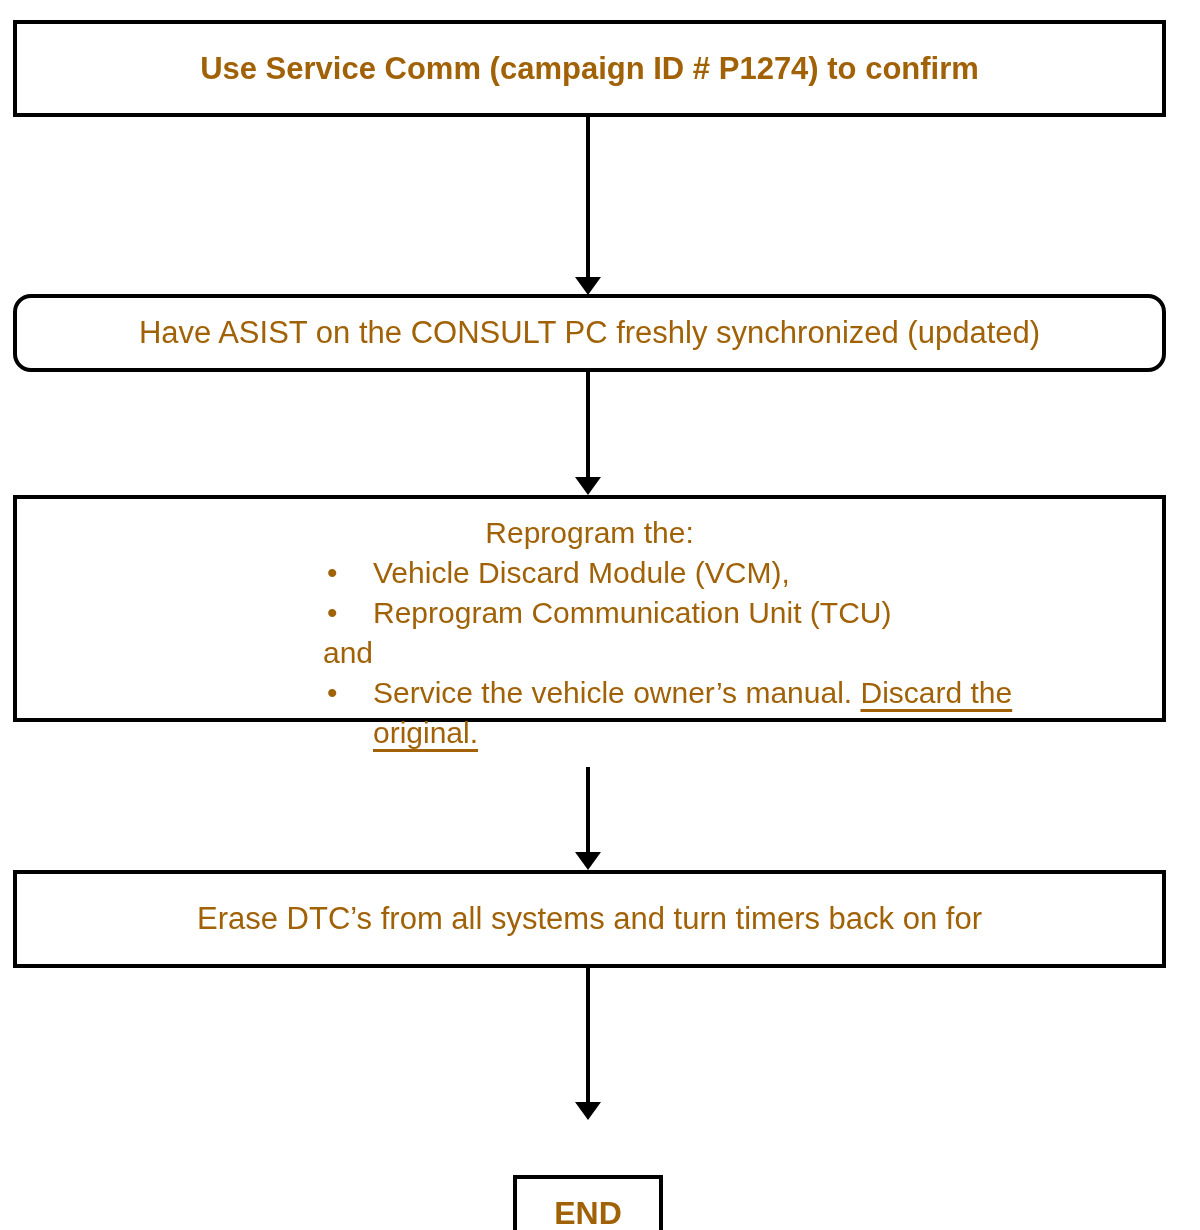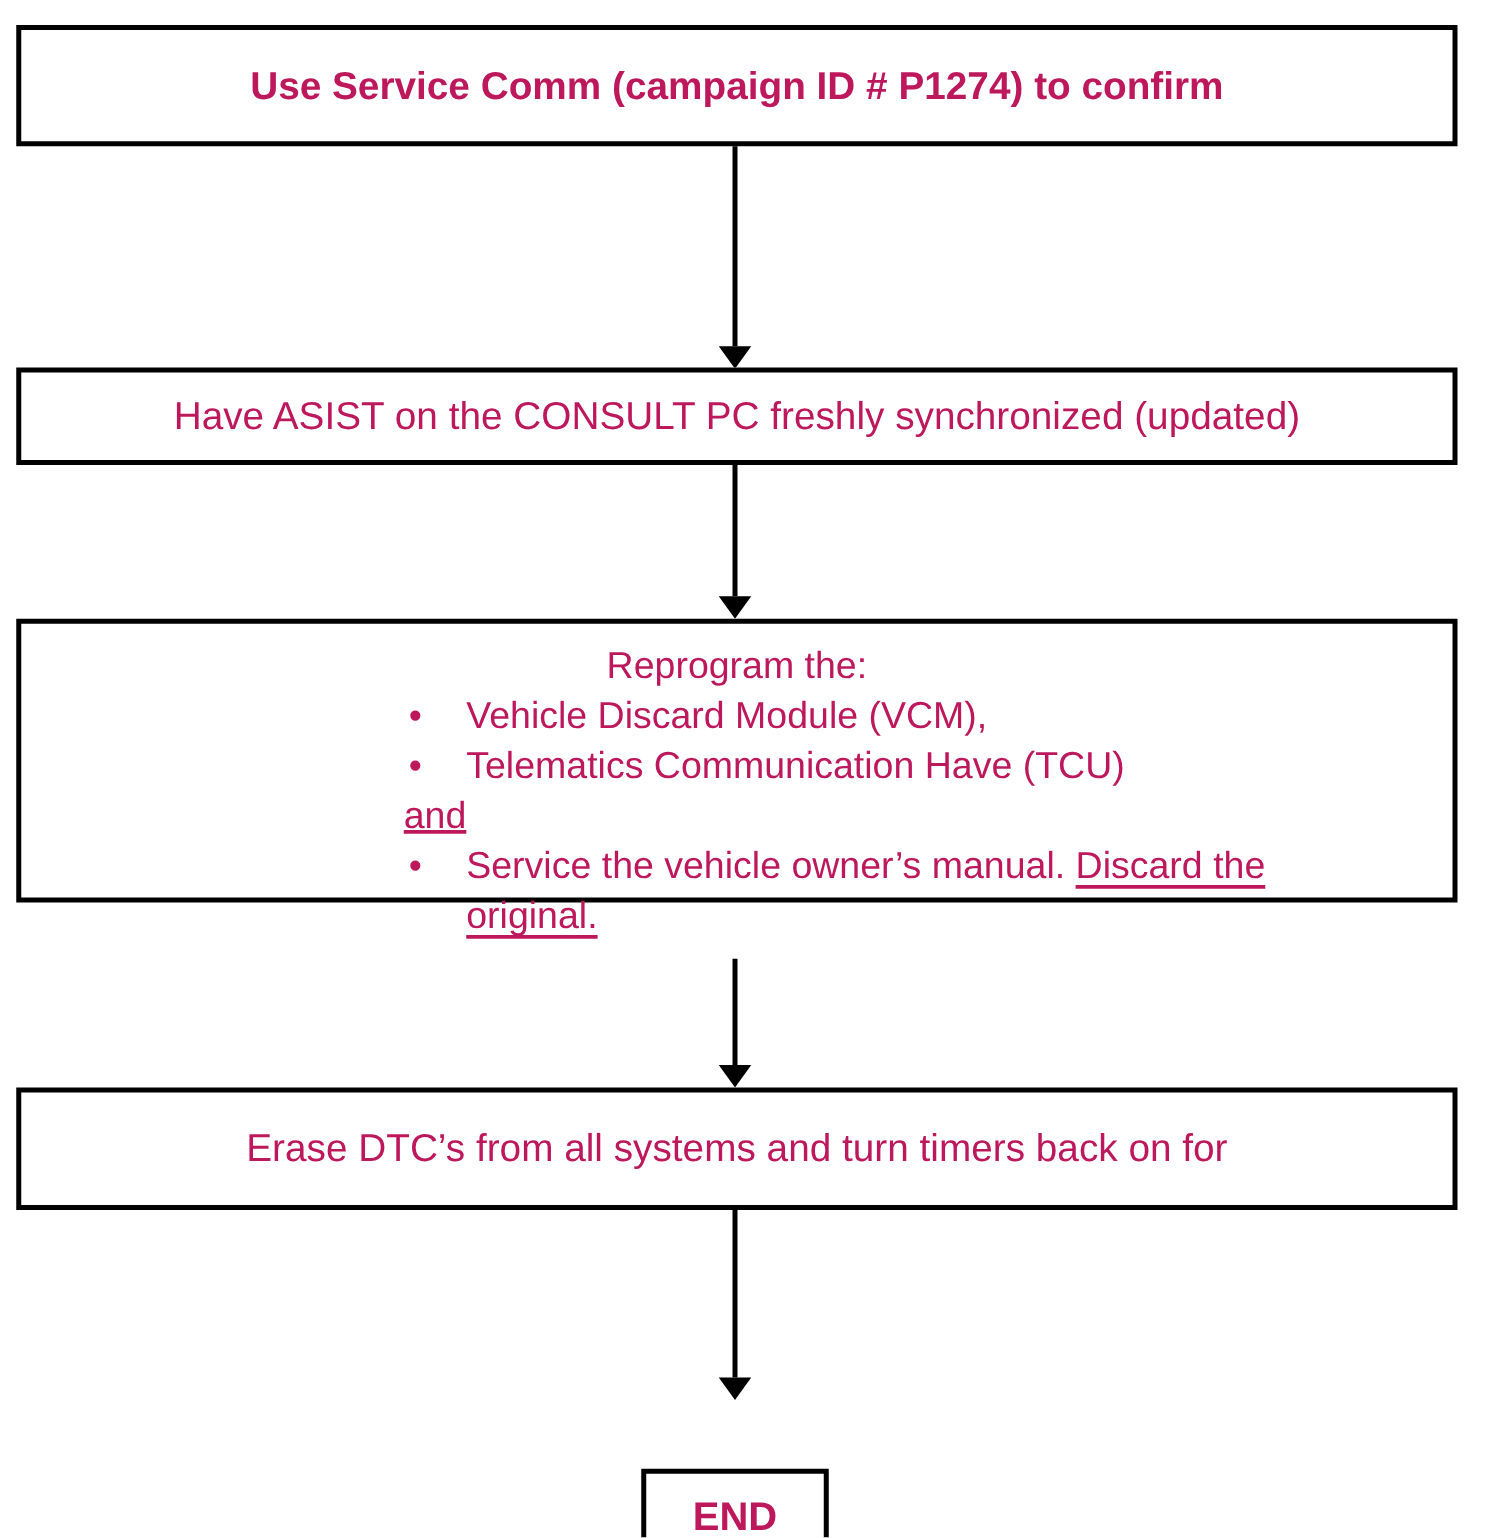--- a/index.html
+++ b/index.html
@@ -5,21 +5,21 @@
   html, body {
     margin: 0;
     padding: 0;
     background: #ffffff;
   }
   .canvas {
     position: relative;
     width: 1200px;
     height: 1230px;
     background: #ffffff;
-    color: #be185d;
+    color: #a16207;
     font-family: "Liberation Sans", "DejaVu Sans", sans-serif;
     overflow: hidden;
   }
   .node {
     position: absolute;
     box-sizing: border-box;
     border: 4px solid #000000;
     background: #ffffff;
   }
   .flexcenter {
@@ -32,20 +32,21 @@
   #box1 {
     left: 13px; top: 20px; width: 1153px; height: 97px;
     font-weight: 700;
     font-size: 31px;
     line-height: 38px;
   }
   #box2 {
     left: 13px; top: 294px; width: 1153px; height: 78px;
     font-size: 31px;
     line-height: 38px;
+    border-radius: 18px;
   }
   #box3 {
     left: 13px; top: 495px; width: 1153px; height: 227px;
     font-size: 30px;
     line-height: 40px;
     padding-top: 14px;
   }
   .b3-title {
     text-align: center;
   }
@@ -54,21 +55,20 @@
     padding-left: 356px;
     padding-right: 49px;
   }
   .b3-item .bullet {
     position: absolute;
     left: 310px;
     top: 0;
   }
   .b3-connector {
     padding-left: 306px;
-    text-decoration: underline;
   }
   .underlined {
     text-decoration: underline;
     text-decoration-thickness: 3px;
     text-underline-offset: 6px;
   }
   #box4 {
     left: 13px; top: 870px; width: 1153px; height: 98px;
     font-size: 31px;
     line-height: 38px;
@@ -127,21 +127,21 @@
   </div>
 
   <div class="node" id="box3">
     <div class="b3-title">Reprogram the:</div>
     <div class="b3-item">
       <span class="bullet">•</span>
       <span>Vehicle Discard Module (VCM),</span>
     </div>
     <div class="b3-item">
       <span class="bullet">•</span>
-      <span>Telematics Communication Have (TCU)</span>
+      <span>Reprogram Communication Unit (TCU)</span>
     </div>
     <div class="b3-connector">and</div>
     <div class="b3-item">
       <span class="bullet">•</span>
       <span>Service the vehicle owner’s manual. </span><span class="underlined">Discard the original.</span>
     </div>
   </div>
 
   <div class="arrow" id="arrow3">
     <div class="arrow-stem"></div>

